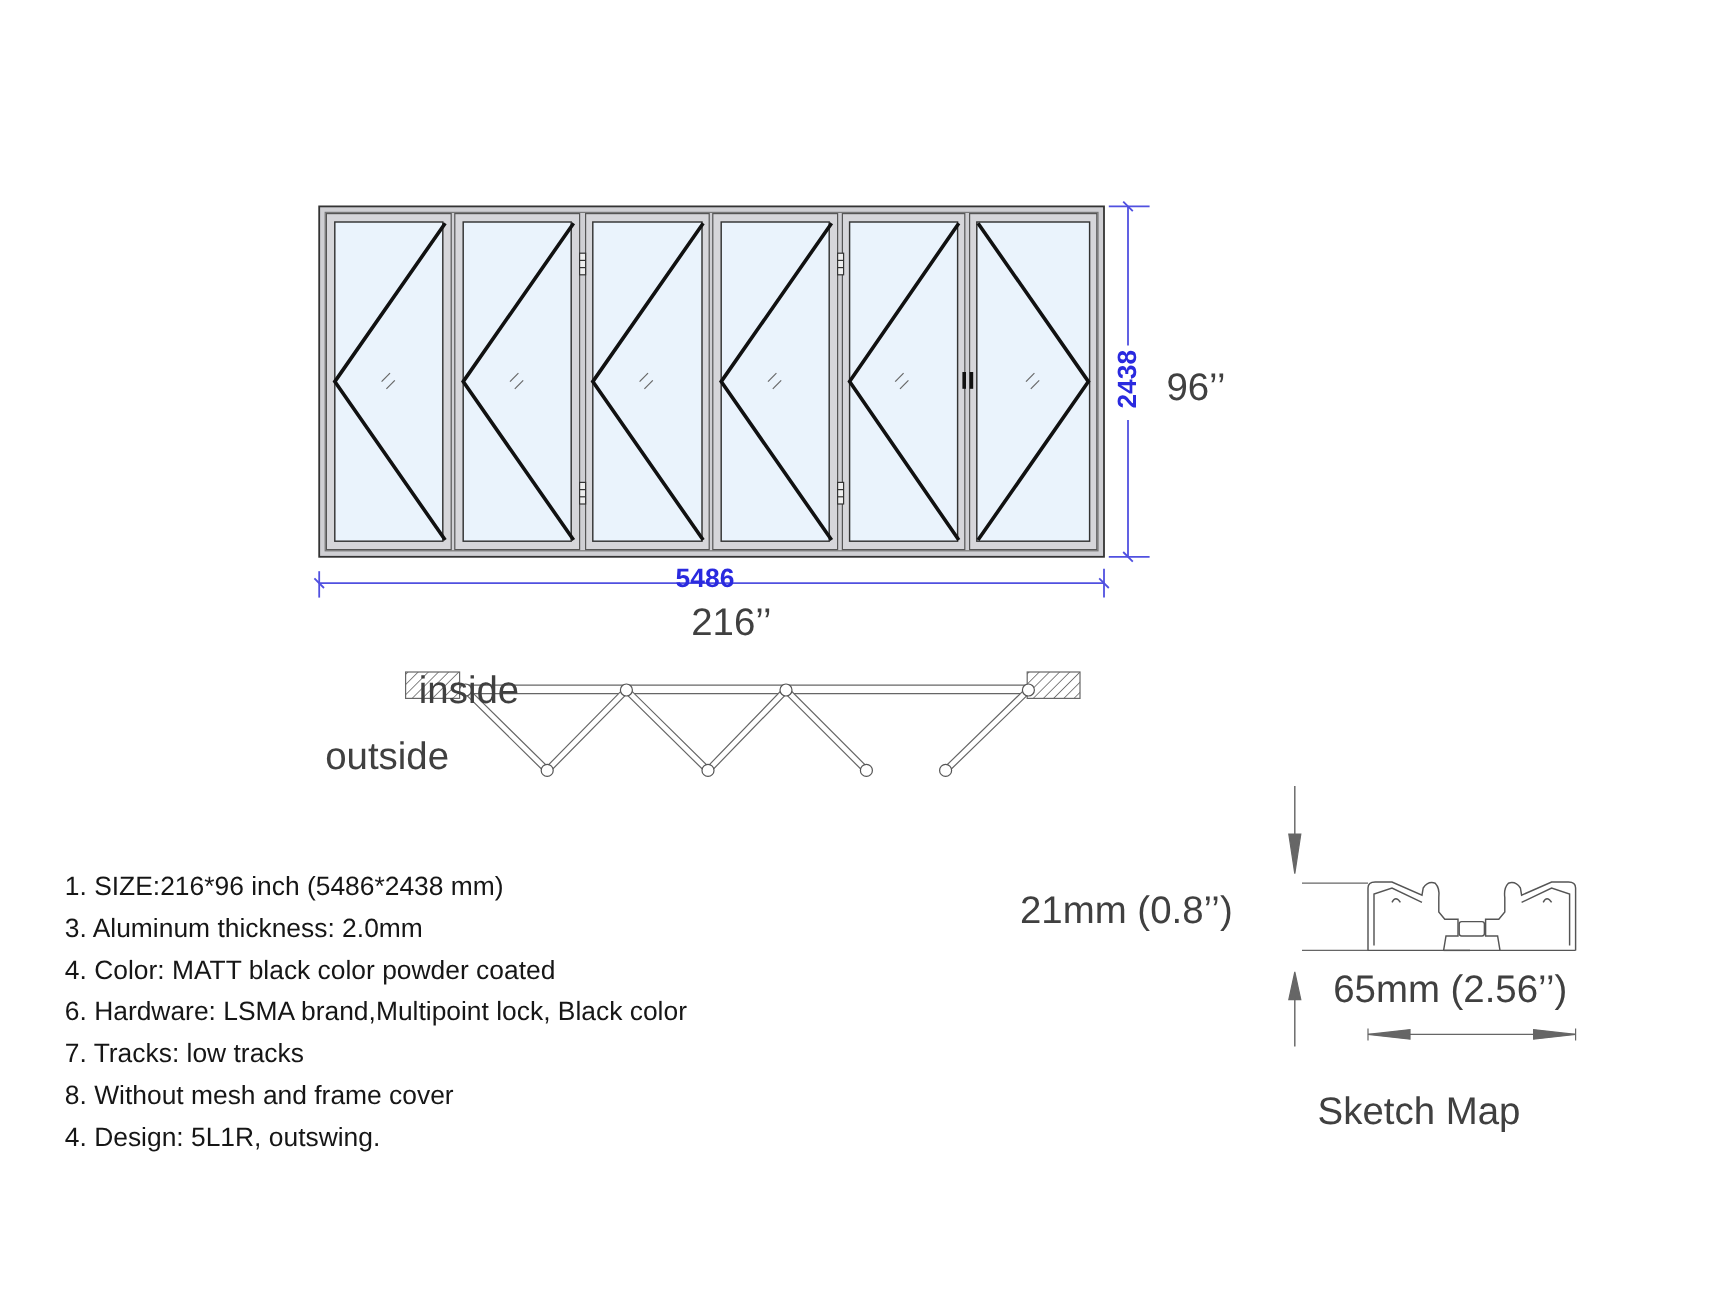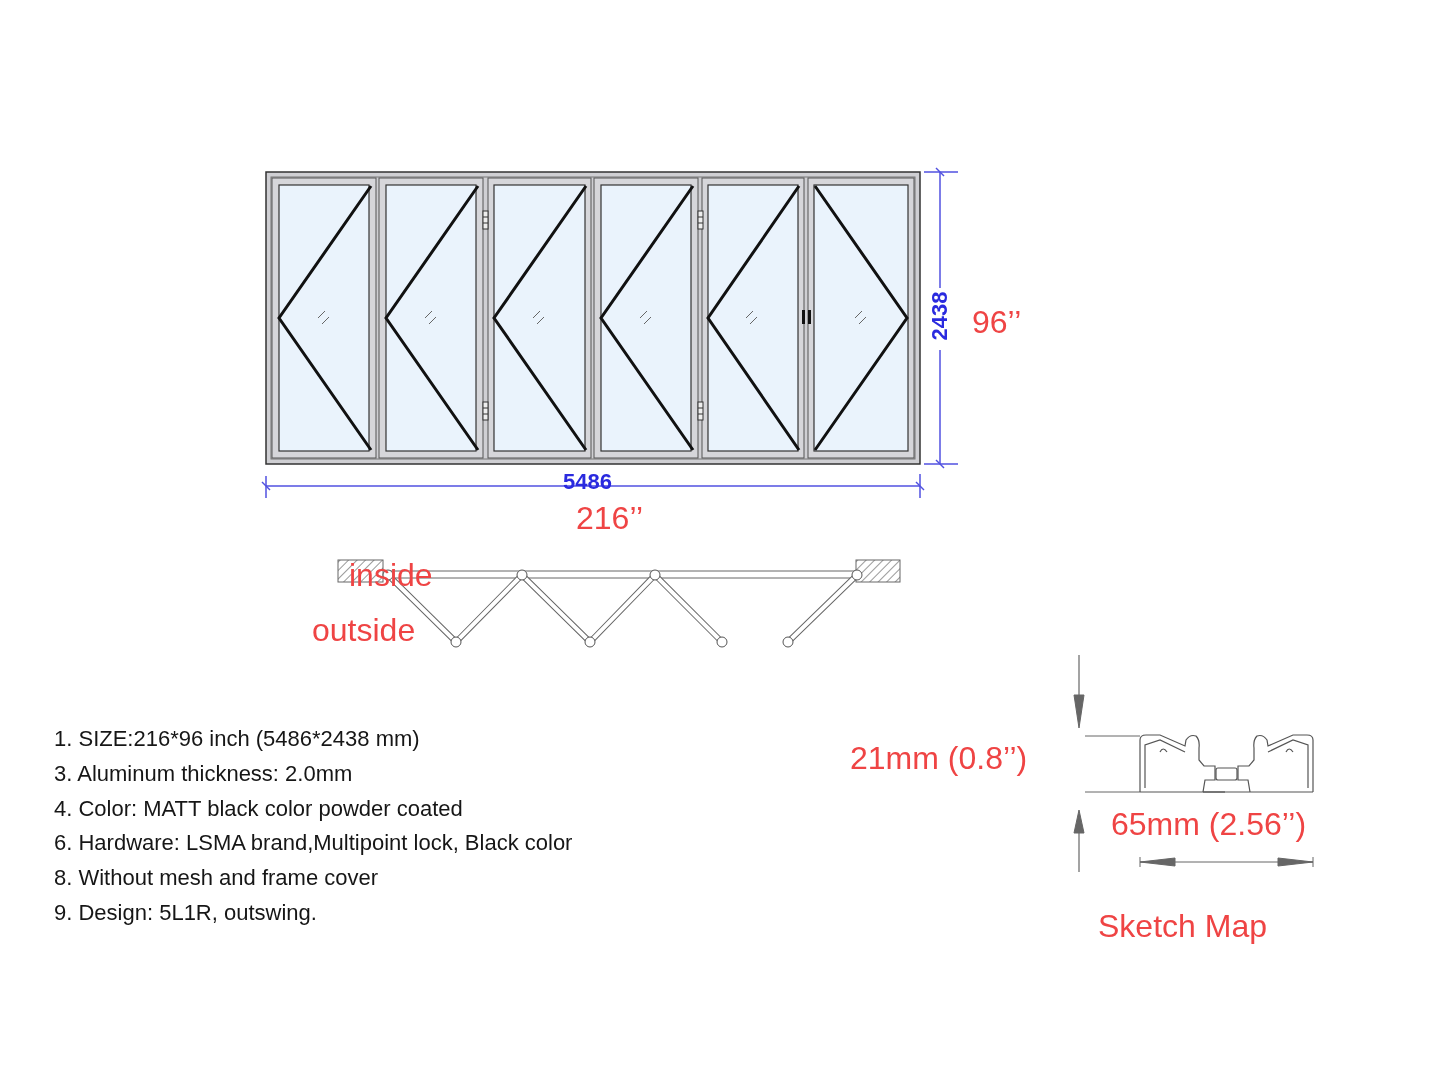--- a/index.html
+++ b/index.html
@@ -1,20 +1,20 @@
 <!DOCTYPE html>
 <html><head>
 <meta charset="utf-8">
 <style>
   html, body { margin: 0; padding: 0; background: #ffffff; }
   body { width: 1445px; height: 1088px; position: relative; overflow: hidden;
          font-family: "Liberation Sans", sans-serif; color: #111; }
   .abs { position: absolute; }
   svg.layer { position: absolute; left: 0; top: 0; }
-  .big-label { font-size: 32px; color: #ef4444; white-space: nowrap; }
+  .big-label { font-size: 32px; color: #404040; white-space: nowrap; }
   .dim-blue { color: #2a2adf; font-weight: bold; font-size: 22px; }
   .spec-list { left: 54px; top: 722px; margin: 0; padding: 0; list-style: none; }
   .spec-list li { font-size: 22px; line-height: 34.8px; height: 34.8px; white-space: nowrap; color: #161616; }
 </style>
 </head>
 <body>
 
 <svg class="layer" width="1445" height="1088" viewBox="0 0 1445 1088">
   <defs>
     <pattern id="hatch" patternUnits="userSpaceOnUse" width="6" height="6" patternTransform="rotate(45)">
@@ -165,26 +165,27 @@
   </g>
 </svg>
 
 <div class="abs dim-blue" style="left:563px; top:469px;">5486</div>
 <div class="abs dim-blue" style="left:912px; top:303px; transform: rotate(-90deg); transform-origin: center; width:56px; text-align:center;">2438</div>
 
 <div class="abs big-label" style="left:555px; top:500px;margin-left:21px;">216’’</div>
 <div class="abs big-label" style="left:972px; top:304px;">96’’</div>
 
 <div class="abs big-label" style="left:349px; top:509px;margin-top:48px;">inside</div>
-<div class="abs big-label" style="left:271px; top:612px;margin-left:41px;">outside</div>
+<div class="abs big-label" style="left:271px; top:612px;">outside</div>
 
 <ul class="abs spec-list">
   <li>1. SIZE:216*96 inch (5486*2438 mm)</li>
   <li>3. Aluminum thickness: 2.0mm</li>
   <li>4. Color: MATT black color powder coated</li>
   <li>6. Hardware: LSMA brand,Multipoint lock, Black color</li>
+  <li>7. Tracks: low tracks</li>
   <li>8. Without mesh and frame cover</li>
-  <li>9. Design: 5L1R, outswing.</li>
+  <li>4. Design: 5L1R, outswing.</li>
 </ul>
 
 <div class="abs big-label" style="left:850px; top:740px;">21mm (0.8’’)</div>
 <div class="abs big-label" style="left:1111px; top:806px;">65mm (2.56’’)</div>
 <div class="abs big-label" style="left:1098px; top:908px;">Sketch Map</div>
 
 </body></html>

